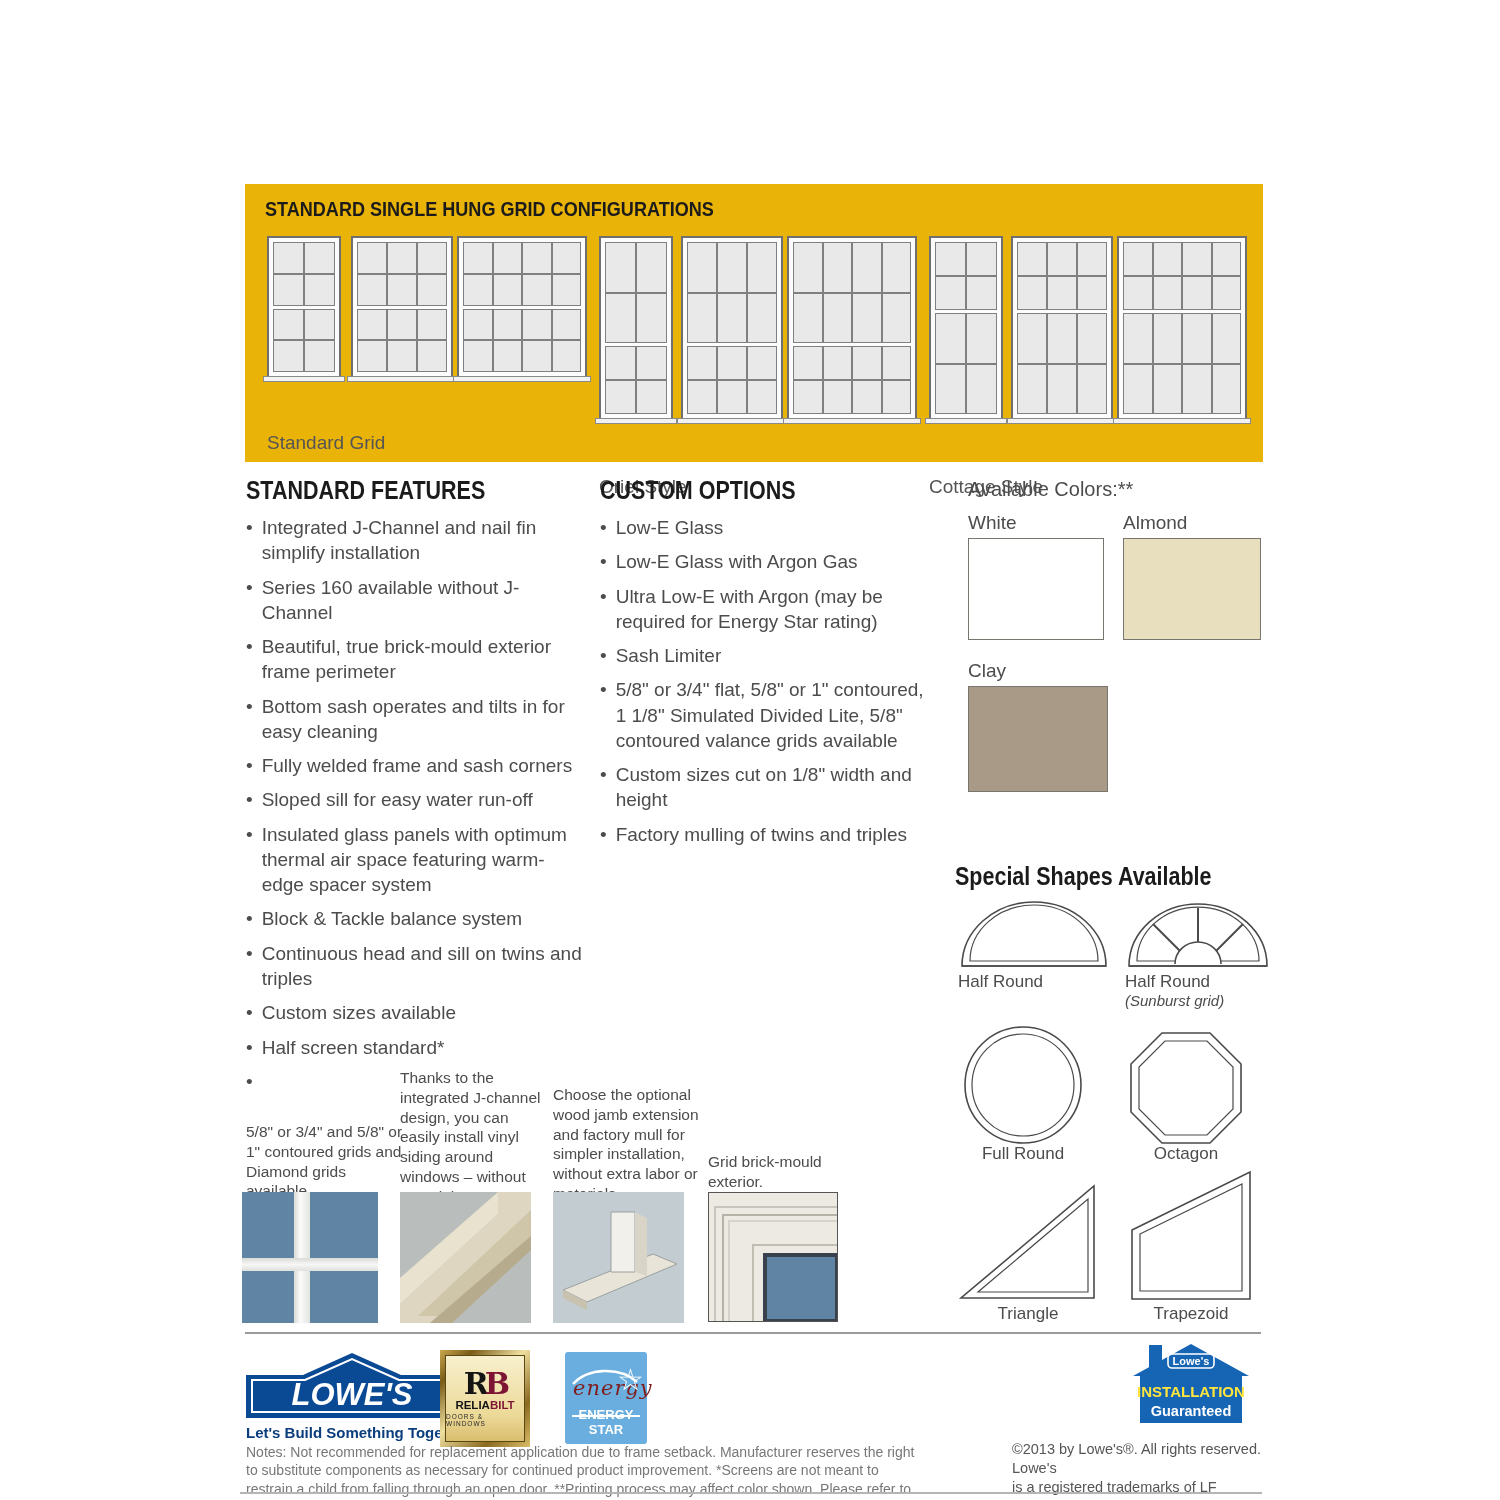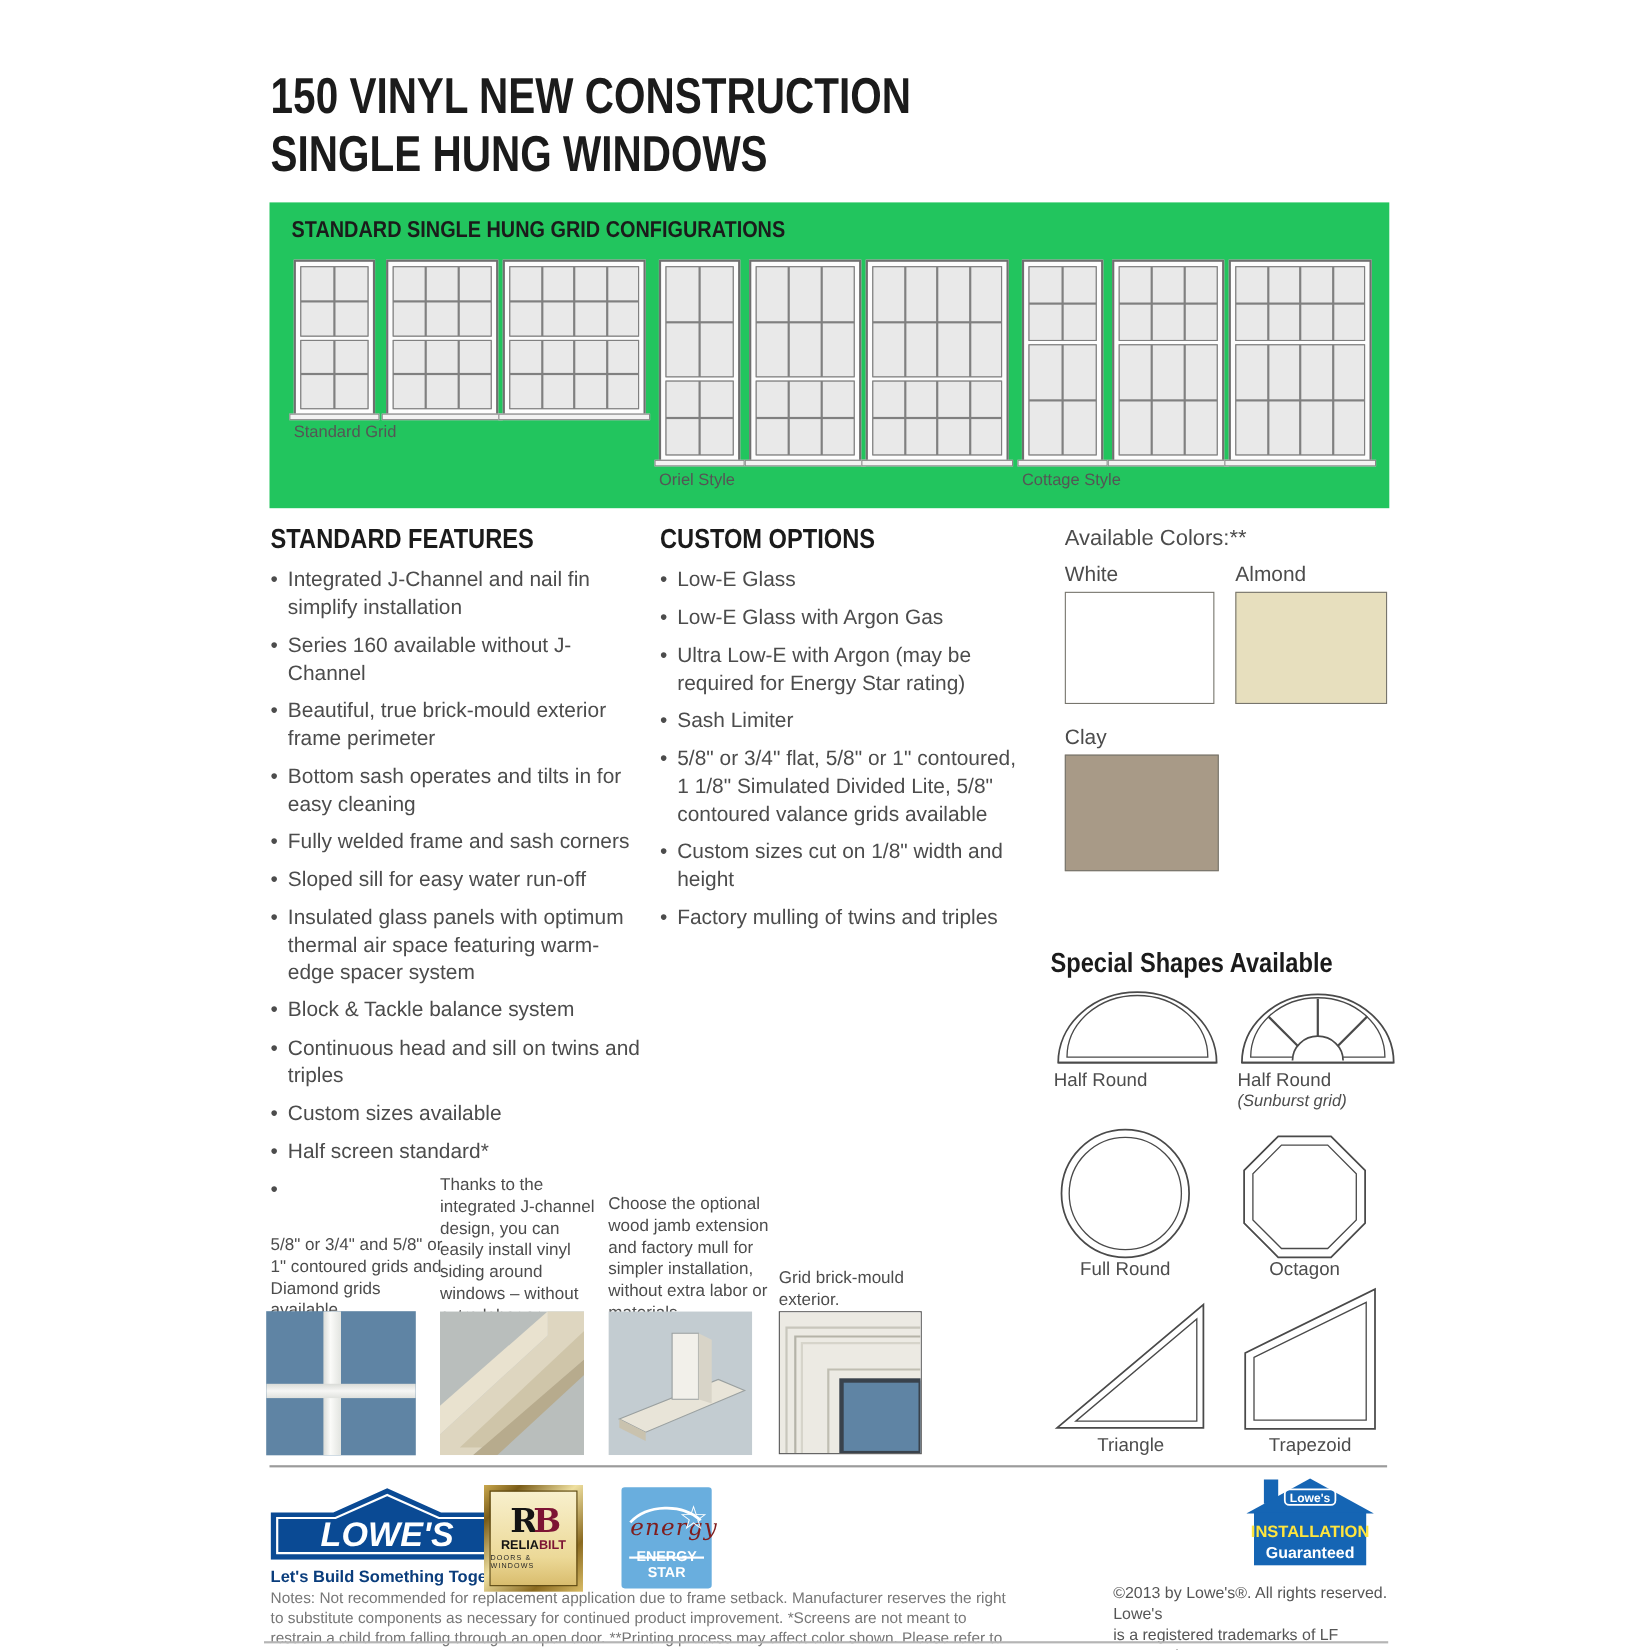--- a/index.html
+++ b/index.html
@@ -6,33 +6,33 @@
   .page{position:relative;width:1500px;height:1500px;background:#ffffff;overflow:hidden;
         font-family:"Liberation Sans",sans-serif;color:#4c4c4c;}
   .abs{position:absolute;}
   .condensed{transform:scaleX(.86);transform-origin:left center;white-space:nowrap;display:inline-block;}
 
   
   .doc-title{left:246px;top:62px;font-size:46px;font-weight:bold;color:#1b1b1b;line-height:1.12;letter-spacing:0;}
   .doc-title .condensed{transform:scaleX(.8);}
 
   
-  .banner{left:245px;top:184px;width:1018px;height:278px;background:#22c55e;}
+  .banner{left:245px;top:184px;width:1018px;height:278px;background:#eab308;}
   .banner-heading{left:20px;top:13px;font-size:21px;font-weight:bold;color:#1b1b1b;}
 
   
   .window{position:absolute;background:#fdfdfd;border:2px solid #6f6f6f;padding:4px;
           display:flex;flex-direction:column;gap:3px;box-sizing:border-box;}
   .window::after{content:"";position:absolute;left:-6px;right:-6px;bottom:-6px;height:4px;
                  background:#f2f2f2;border:1px solid #8a8a8a;}
   .sash{display:grid;grid-template-rows:repeat(2,1fr);gap:2px;background:#808080;border:1px solid #808080;flex:1;}
   .pane{background:#e9e9e9;}
   .win-oriel .sash-top{flex:1.5;}
   .win-cottage .sash-bottom{flex:1.5;}
-  .grid-label{position:absolute;font-size:15px;color:#555;}
+  .grid-label{position:absolute;font-size:19px;color:#555;margin-top:48px;}
 
   
   .sec-heading{font-size:25px;font-weight:bold;color:#1b1b1b;}
 
   
   ul.blist{list-style:none;margin:0;padding:0;}
   ul.blist li{display:flex;gap:9px;margin-bottom:9px;font-size:19px;line-height:1.33;color:#4c4c4c;}
   ul.blist .bullet{flex:0 0 auto;}
   ul.blist .litext{white-space:pre-line;}
 
@@ -79,24 +79,20 @@
 
   
   .notes{font-size:14px;line-height:1.32;color:#777;}
   .copyright{font-size:14.5px;line-height:1.3;color:#555;}
 </style>
 </head>
 <body>
 
 <div class="page">
 
-  <div class="abs doc-title">
-    <span class="condensed">150 VINYL NEW CONSTRUCTION</span><br>
-    <span class="condensed">SINGLE HUNG WINDOWS</span>
-  </div>
 
   <div class="abs banner">
     <div class="abs banner-heading">
       <span class="condensed">STANDARD SINGLE HUNG GRID CONFIGURATIONS</span>
     </div>
 
     <div class="window win-standard" style="left:22px;top:52px;width:74px;height:142px;">
       <div class="sash sash-top" style="grid-template-columns: repeat(2, 1fr);">
           <div class="pane"></div>
           <div class="pane"></div>

